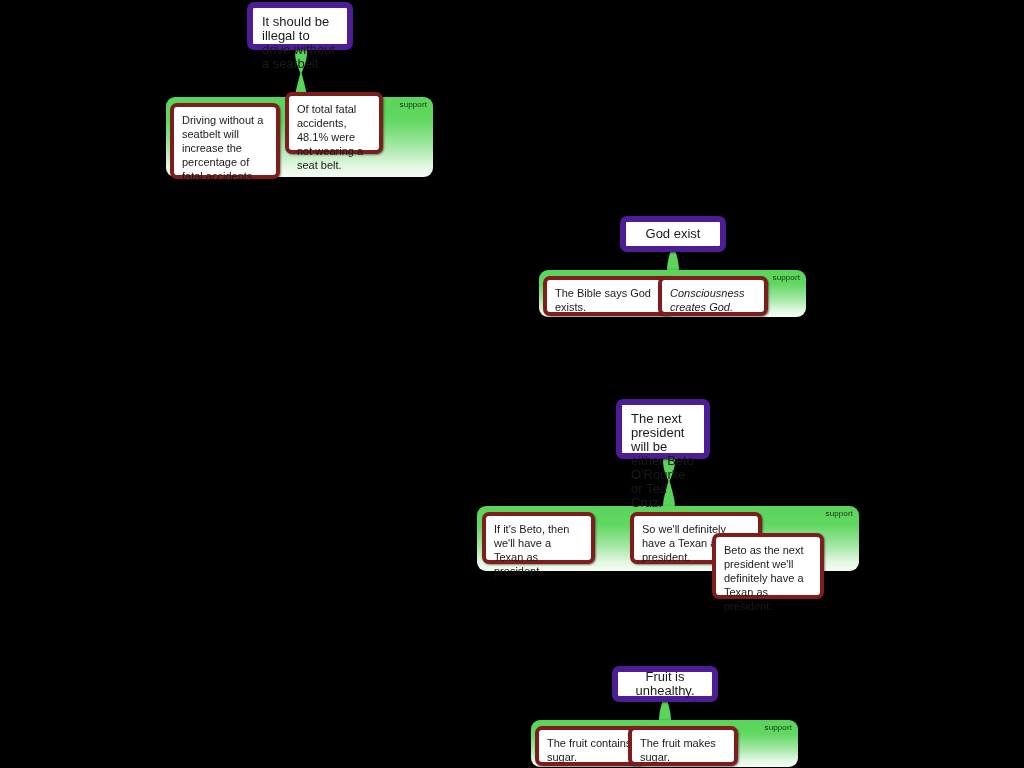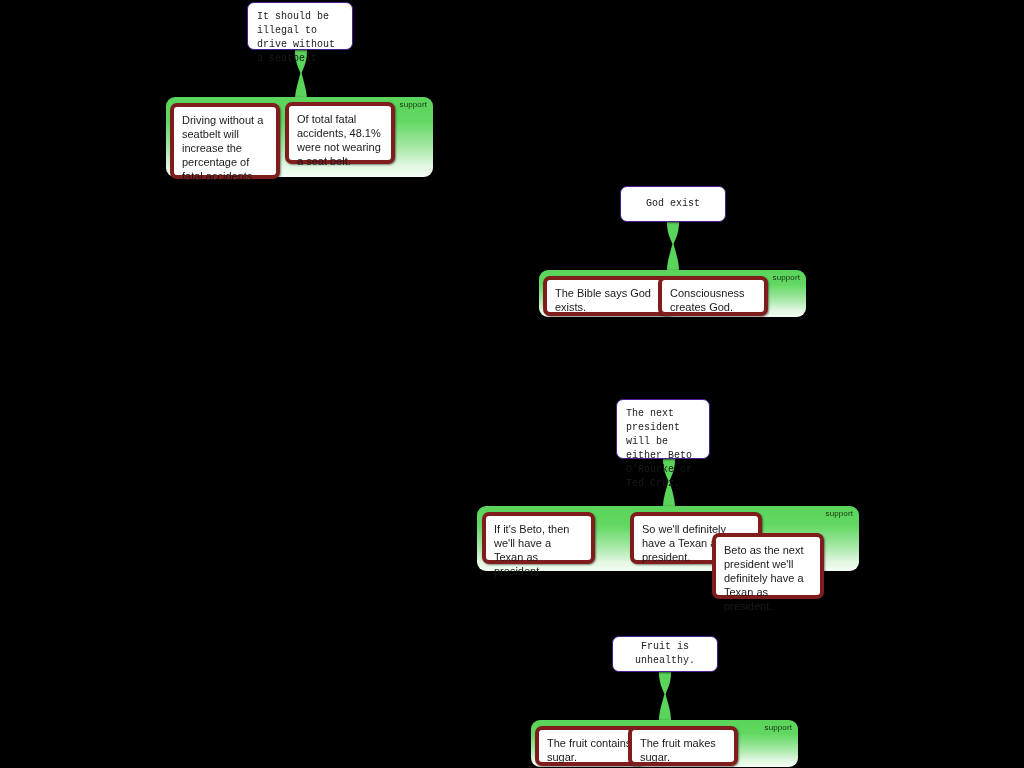--- a/index.html
+++ b/index.html
@@ -18,37 +18,37 @@
   }
 
   .cluster {
     position: absolute;
   }
 
   
   .claim {
     position: absolute;
     background: #ffffff;
-    border: 1px solid #4c1d95;
+    border: 6px solid #4c1d95;
     border-radius: 7px;
     box-sizing: border-box;
     color: #1a1a1a;
-    font-size: 10px;
+    font-size: 13px;
     line-height: 14px;
     padding: 7px 9px 6px 9px;
     box-shadow: 1px 1px 2px rgba(0,0,0,0.55);
     z-index: 4;
-    font-family: Liberation Mono, monospace;
   }
   .claim.center {
     text-align: center;
     display: flex;
     align-items: center;
     justify-content: center;
     padding: 4px 0;
+    margin-top: 30px;
   }
 
   
   .connector {
     position: absolute;
     z-index: 1;
   }
   .connector svg { display: block; }
 
   
@@ -98,40 +98,40 @@
       <path d="M9 0 L21 0 L21 3 C21 14 17.5 20 15.6 25 C17.5 33 21 43 21 52 L21 58 L9 58 L9 52 C9 43 12.5 33 14.4 25 C12.5 20 9 14 9 3 Z" fill="#5ad45a"></path>
     </svg>
   </div>
 
   <div class="support-panel" style="left:166px; top:97px; width:267px; height:80px;">
     <span class="support-label">support</span>
   </div>
 
   <div class="premise" style="left:170px; top:103px; width:110px; height:76px;">Driving without a seatbelt will increase the percentage of fatal accidents.</div>
 
-  <div class="premise" style="left:285px; top:102px; width:110px; height:62px;">Of total fatal accidents, 48.1% were not wearing a seat belt.</div>
+  <div class="premise" style="left:285px; top:92px; width:98px; height:62px;">Of total fatal accidents, 48.1% were not wearing a seat belt.</div>
 </div>
 
 <div class="cluster">
 
   <div class="claim center" style="left:620px; top:186px; width:106px; height:36px;">God exist</div>
 
   <div class="connector" style="left:658px; top:220px; width:30px; height:56px;">
     <svg width="30" height="56" viewBox="0 0 30 56">
       <path d="M9 0 L21 0 L21 3 C21 13 17.5 19 15.6 24 C17.5 32 21 41 21 50 L21 56 L9 56 L9 50 C9 41 12.5 32 14.4 24 C12.5 19 9 13 9 3 Z" fill="#5ad45a"></path>
     </svg>
   </div>
 
   <div class="support-panel" style="left:539px; top:270px; width:267px; height:47px;">
     <span class="support-label">support</span>
   </div>
 
   <div class="premise" style="left:543px; top:276px; width:131px; height:40px;">The Bible says God exists.</div>
 
-  <div class="premise" style="left:658px; top:276px; width:110px; height:40px;">Consciousness creates God.</div>
+  <div class="premise" style="left:658px; top:276px; width:110px; height:40px;font-style:italic;">Consciousness creates God.</div>
 </div>
 
 <div class="cluster">
 
   <div class="claim" style="left:616px; top:399px; width:94px; height:60px;">The next president will be either Beto O'Rourke or Ted Cruz.</div>
 
   <div class="connector" style="left:654px; top:457px; width:30px; height:56px;">
     <svg width="30" height="56" viewBox="0 0 30 56">
       <path d="M9 0 L21 0 L21 3 C21 13 17.5 19 15.6 24 C17.5 32 21 41 21 50 L21 56 L9 56 L9 50 C9 41 12.5 32 14.4 24 C12.5 19 9 13 9 3 Z" fill="#5ad45a"></path>
     </svg>

